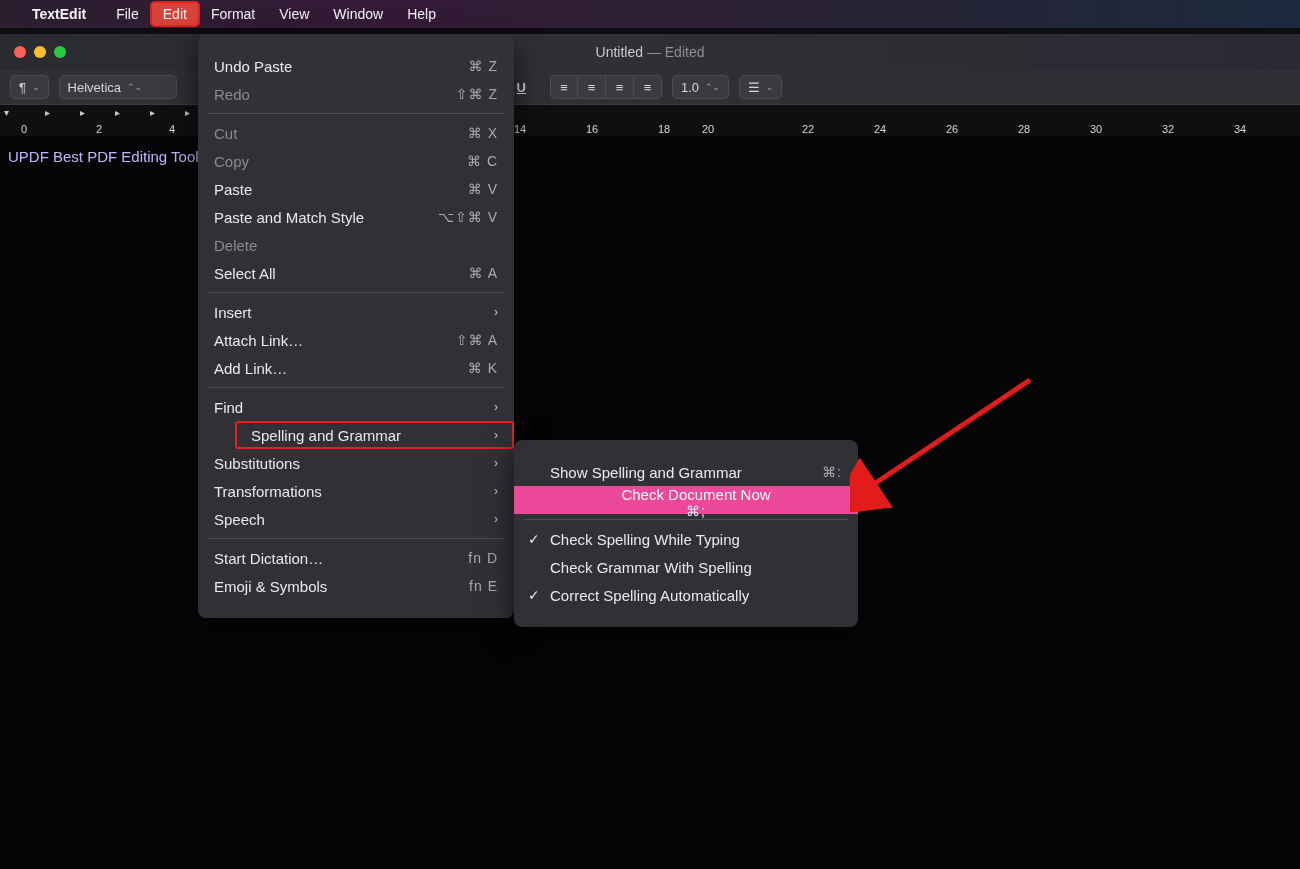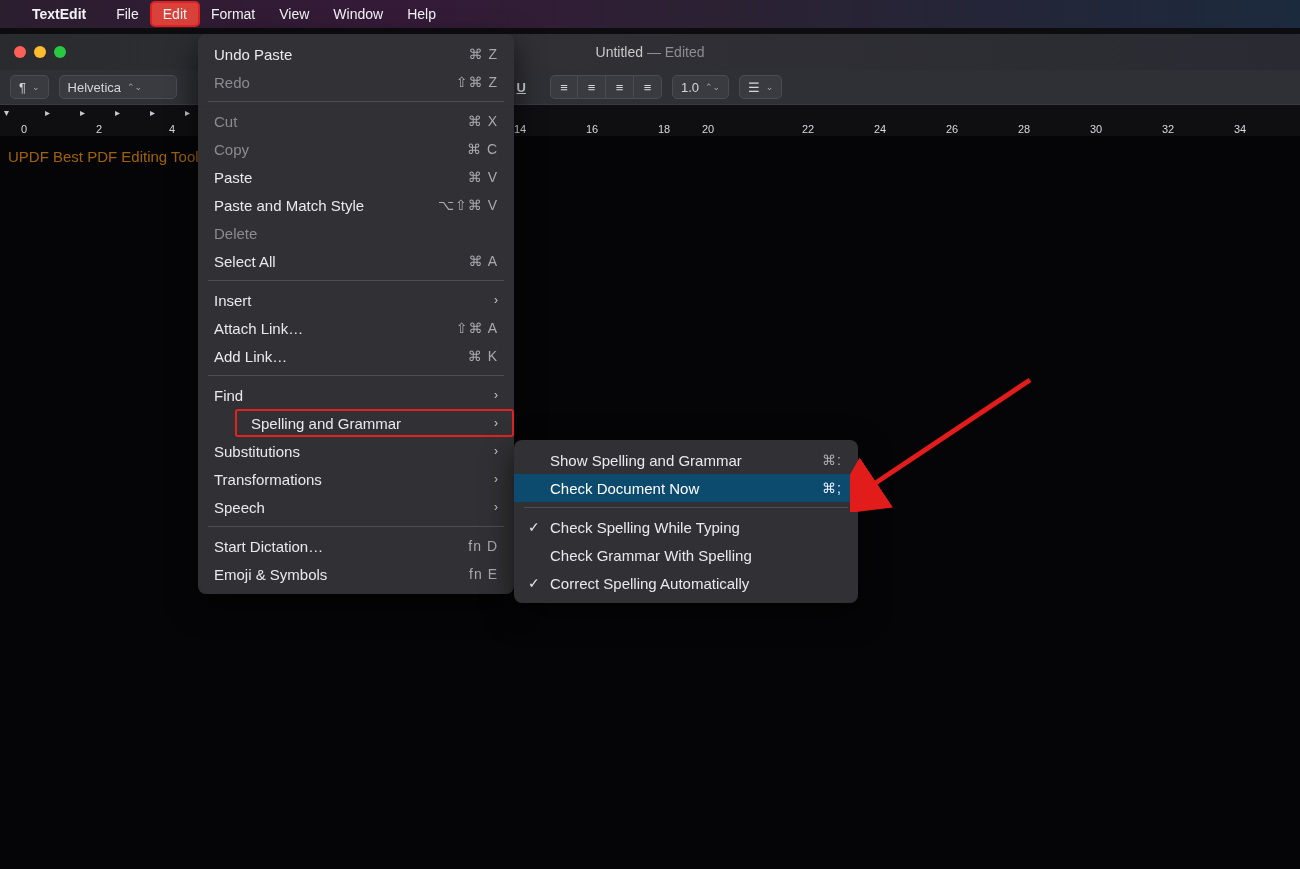--- a/index.html
+++ b/index.html
@@ -36,35 +36,35 @@
 .ic { font-weight: 700; }
 .underline { text-decoration: underline; }
 
 
 .ruler-wrap { position: relative; height: 32px; background: #0f0f11; border-top: 1px solid #3a3b40; }
 .ruler { position: absolute; inset: 0; color: #d8d8dd; font-size: 11px; }
 .ruler .label { position: absolute; top: 18px; transform: translateX(-50%); }
 .ruler .tab-marker { position: absolute; top: 2px; font-size: 10px; color: #c8c8cd; }
 
 
-.doc { position: absolute; left: 0; top: 136px; right: 0; bottom: 0; background: #050507; color: #a16207; font-size: 15px; padding: 12px 8px; }
-
-
-.menu { position: absolute; background: rgba(50,50,54,0.98); border-radius: 8px; padding: 6px 0; box-shadow: 0 10px 30px rgba(0,0,0,0.6); color: #e8e8ee; font-size: 15px; min-width: 316px; }
+.doc { position: absolute; left: 0; top: 136px; right: 0; bottom: 0; background: #050507; color: #c4b5fd; font-size: 15px; padding: 12px 8px; }
+
+
+.menu { position: absolute; background: rgba(50,50,54,0.98); border-radius: 8px; padding: 18px 0; box-shadow: 0 10px 30px rgba(0,0,0,0.6); color: #e8e8ee; font-size: 15px; min-width: 316px; }
 .menu .row { display: flex; align-items: center; height: 28px; padding: 0 16px; justify-content: space-between; position: relative; }
 .menu .row.disabled { color: #8a8a90; }
 .menu .row .sc { color: #a9a9b0; font-size: 14px; letter-spacing: 1px; }
 .menu .row .arrow { color: #c8c8cd; font-size: 12px; }
 .menu .sep { height: 1px; background: #4d4d53; margin: 5px 10px; }
 .menu .row.highlight-red { outline: 2px solid #e22222; outline-offset: -2px; border-radius: 3px; margin-left: 37px; }
 
 .submenu { min-width: 344px; }
 .submenu .row { padding-left: 36px; }
 .submenu .row .check { position: absolute; left: 14px; font-size: 14px; }
-.submenu .row.selected { background: #0c4a6e; color: #fff; }
+.submenu .row.selected { background: #ec4899; color: #fff; flex-direction: column; }
 .submenu .row.selected .sc { color: #e5efff; }
 
 
 .annot-arrow { position: absolute; pointer-events: none; }
 </style>
 </head>
 <body>
 
 <div class="menubar">
   <span class="apple"></span>

